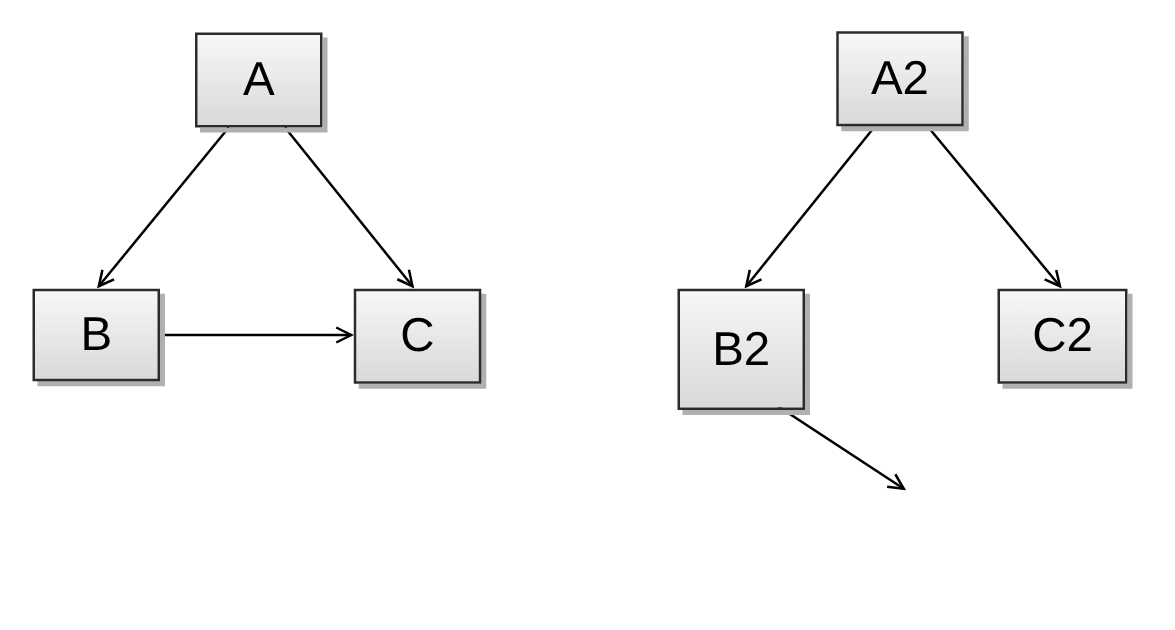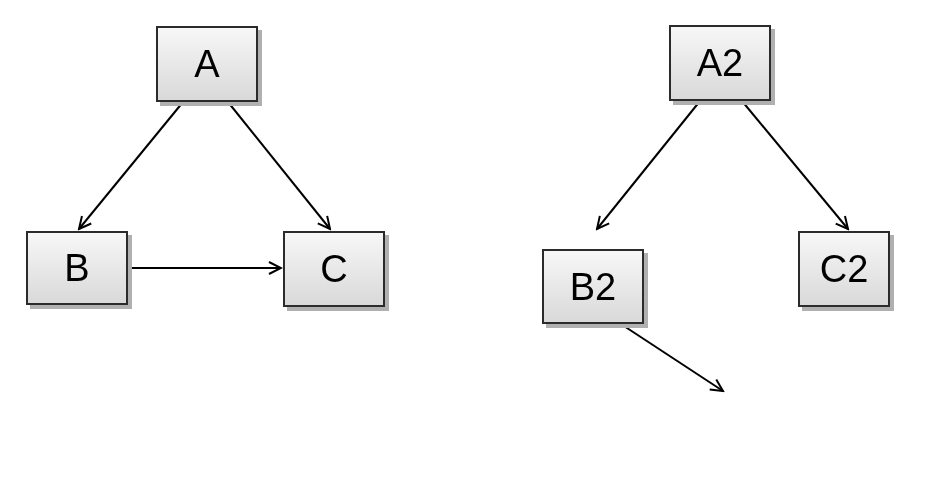--- a/index.html
+++ b/index.html
@@ -43,22 +43,22 @@
     font-size: 38px;
     line-height: 1;
     color: var(--text-color);
     user-select: none;
   }
   
   .pos-a  { left: 156px; top:  26px; }
   .pos-b  { left:  26px; top: 231px; height: 74px; }
   .pos-c  { left: 283px; top: 231px; }
   .pos-a2 { left: 669px; top:  25px; }
-  .pos-b2 { left: 542px; top: 249px; height: 75px; }
-  .pos-c2 { left: 798px; top: 231px; width: 92px; }
+  .pos-b2 { left: 542px; top: 231px; height: 97px; }
+  .pos-c2 { left: 798px; top: 231px; width: 104px; }
   .pos-c3 { left: 676px; top: 393px; }
 </style>
 </head>
 <body>
 
 <div class="canvas">
 
   <svg class="edges-layer" width="940" height="504" viewBox="0 0 940 504" xmlns="http://www.w3.org/2000/svg">
     <defs>
       <marker id="open-arrow" viewBox="0 0 16 16" refX="14" refY="8" markerWidth="16" markerHeight="16" markerUnits="userSpaceOnUse" orient="auto">

